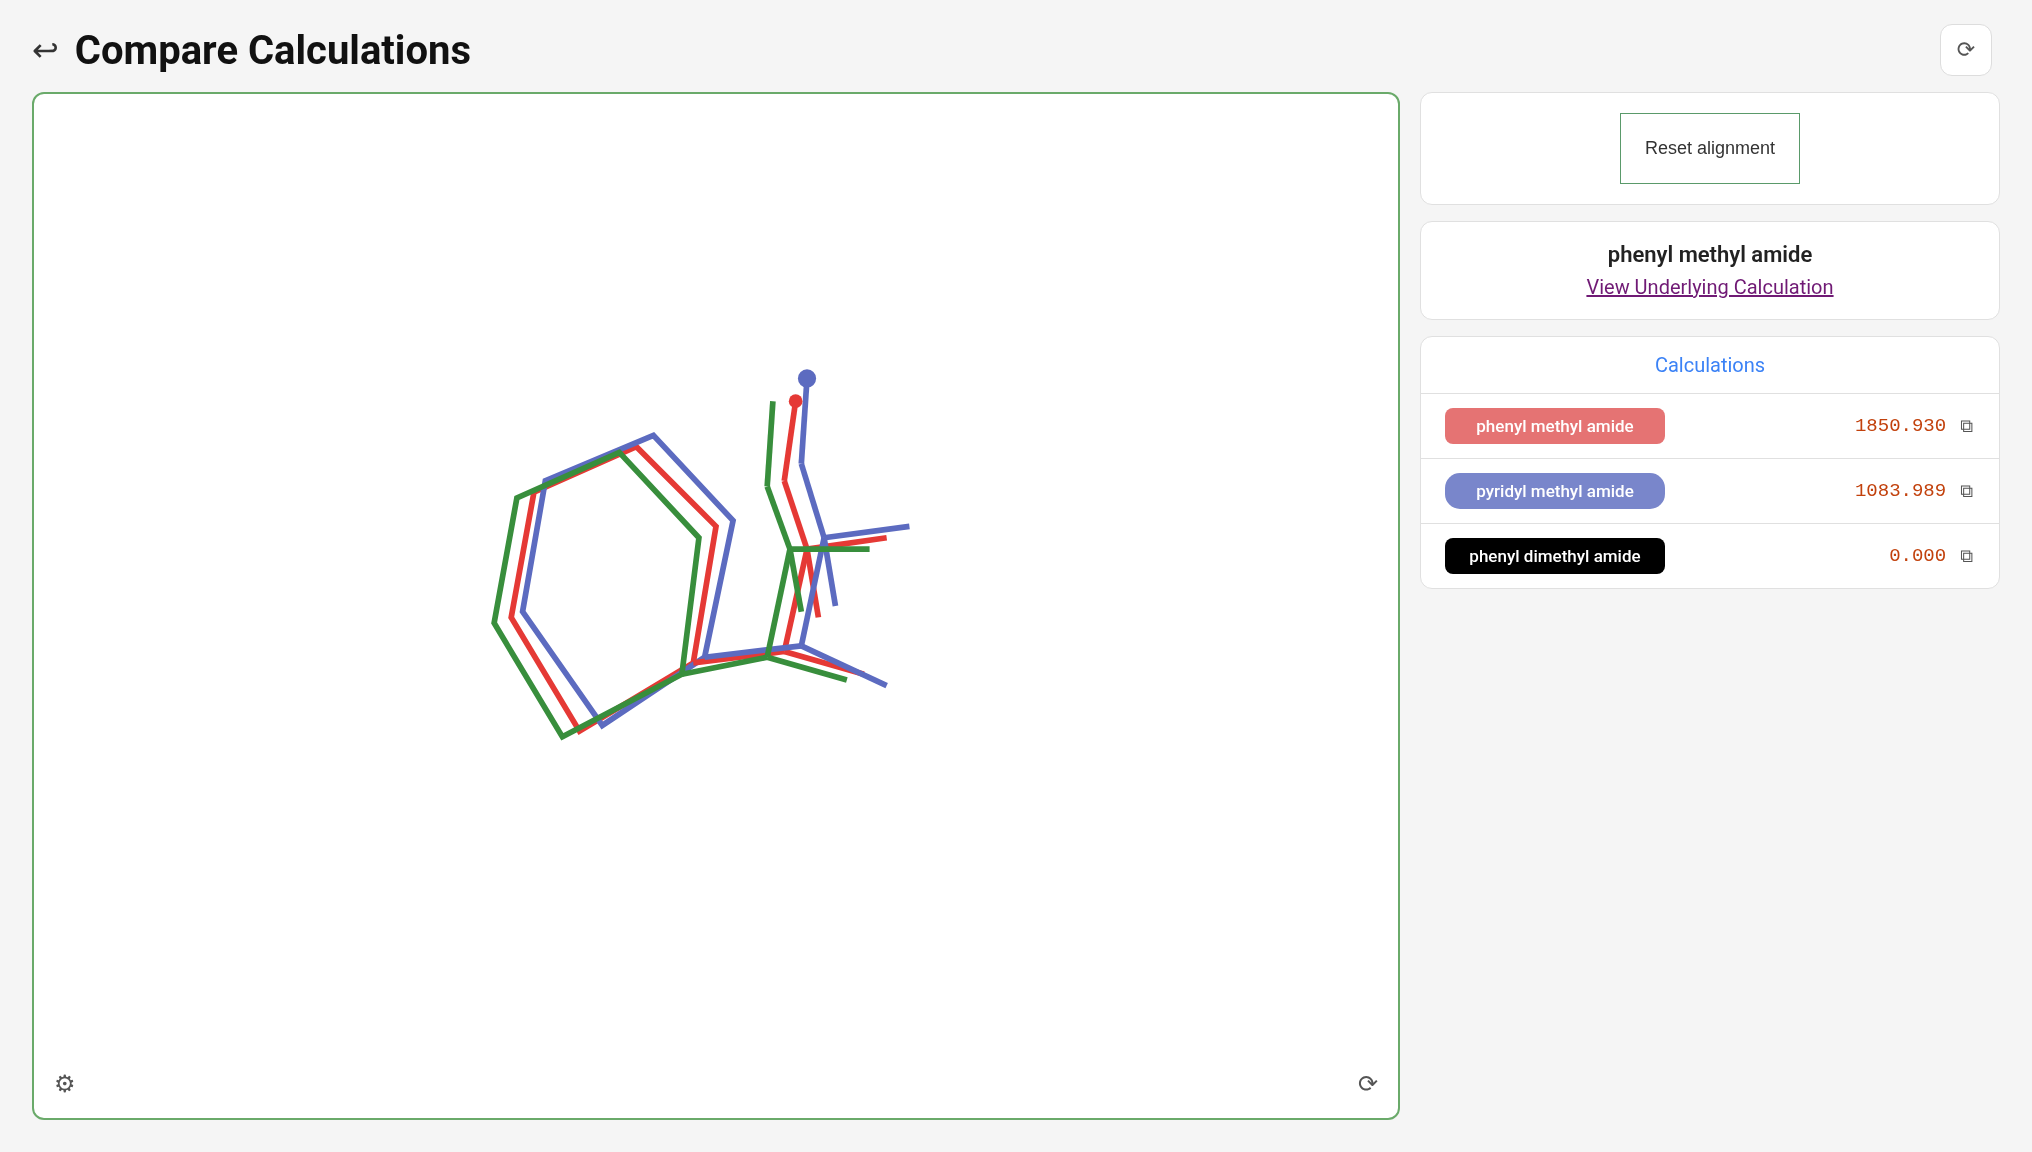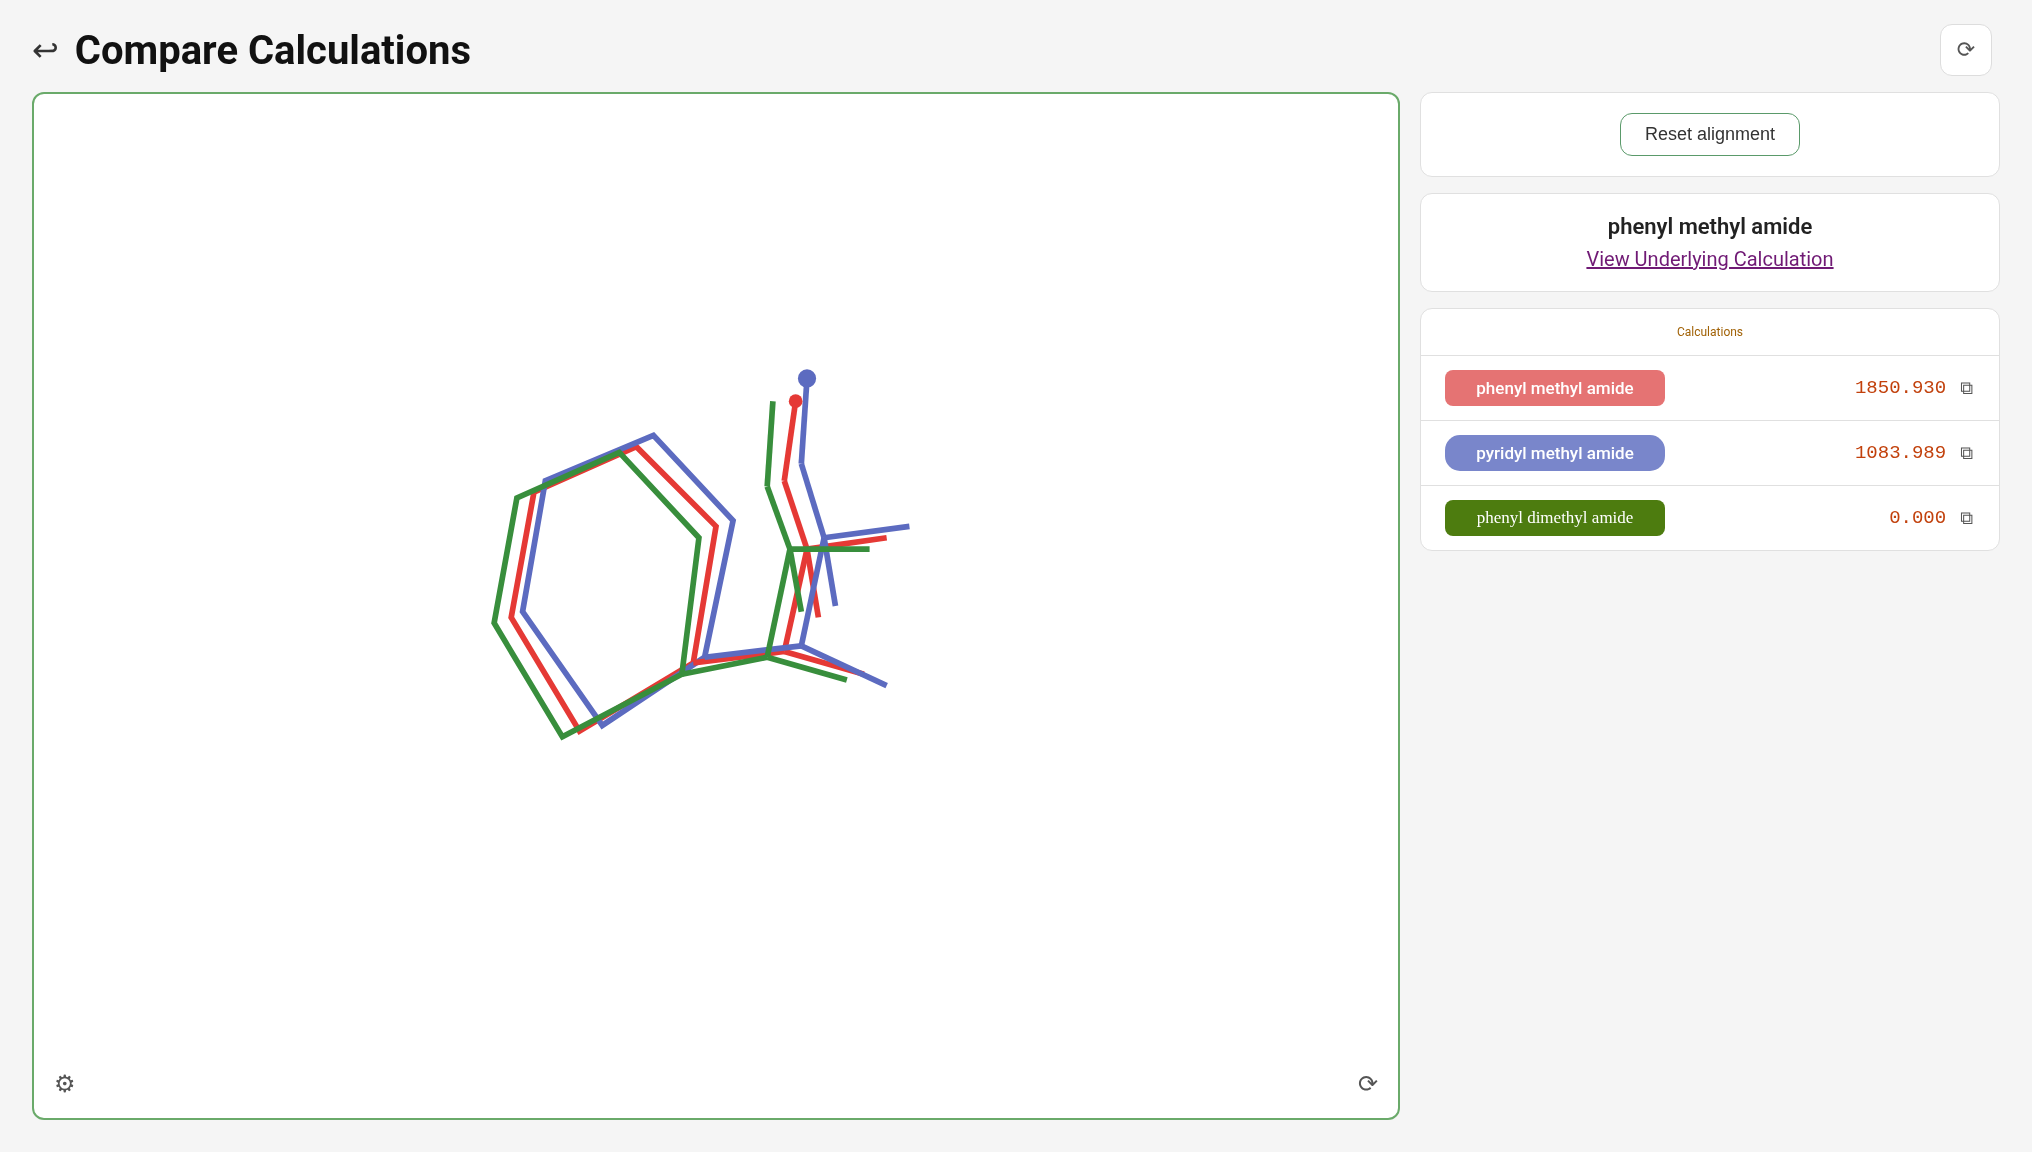--- a/index.html
+++ b/index.html
@@ -131,22 +131,22 @@
       padding: 12px 28px;
       font-size: 18px;
       cursor: pointer;
       font-weight: 500;
     }
 
     .btn-outline-green {
       background: #fff;
       color: #333;
       border: 1.5px solid #5a9a6a;
-      border-radius: 12px;
-      padding: 10px 24px;
+      border-radius: 0;
+      padding: 24px 24px;
       font-size: 18px;
       cursor: pointer;
       font-weight: 500;
     }
 
     .info-icon {
       display: inline-flex;
       align-items: center;
       justify-content: center;
       width: 24px;
@@ -187,22 +187,22 @@
 
     
     .calculations-card {
       padding: 0;
       overflow: hidden;
     }
 
     .calc-header {
       text-align: center;
       padding: 16px;
-      font-size: 12px;
-      color: #a16207;
+      font-size: 20px;
+      color: #3b82f6;
       border-bottom: 1.5px solid #e0e0e0;
     }
 
     .calc-row {
       display: flex;
       align-items: center;
       justify-content: space-between;
       padding: 14px 24px;
       border-bottom: 1.5px solid #e0e0e0;
     }
@@ -216,21 +216,21 @@
       border-radius: 8px;
       padding: 8px 18px;
       font-size: 17px;
       font-weight: 500;
       min-width: 220px;
       text-align: center;
     }
 
     .calc-label-red { background: #e57373; }
     .calc-label-blue { background: #7986cb; border-radius: 15px; }
-    .calc-label-green { background: #4d7c0f; font-family: Liberation Serif, serif; }
+    .calc-label-green { background: #000000; }
 
     .calc-value-row {
       display: flex;
       align-items: center;
       gap: 12px;
     }
 
     .calc-value {
       font-size: 19px;
       color: #c2410c;

